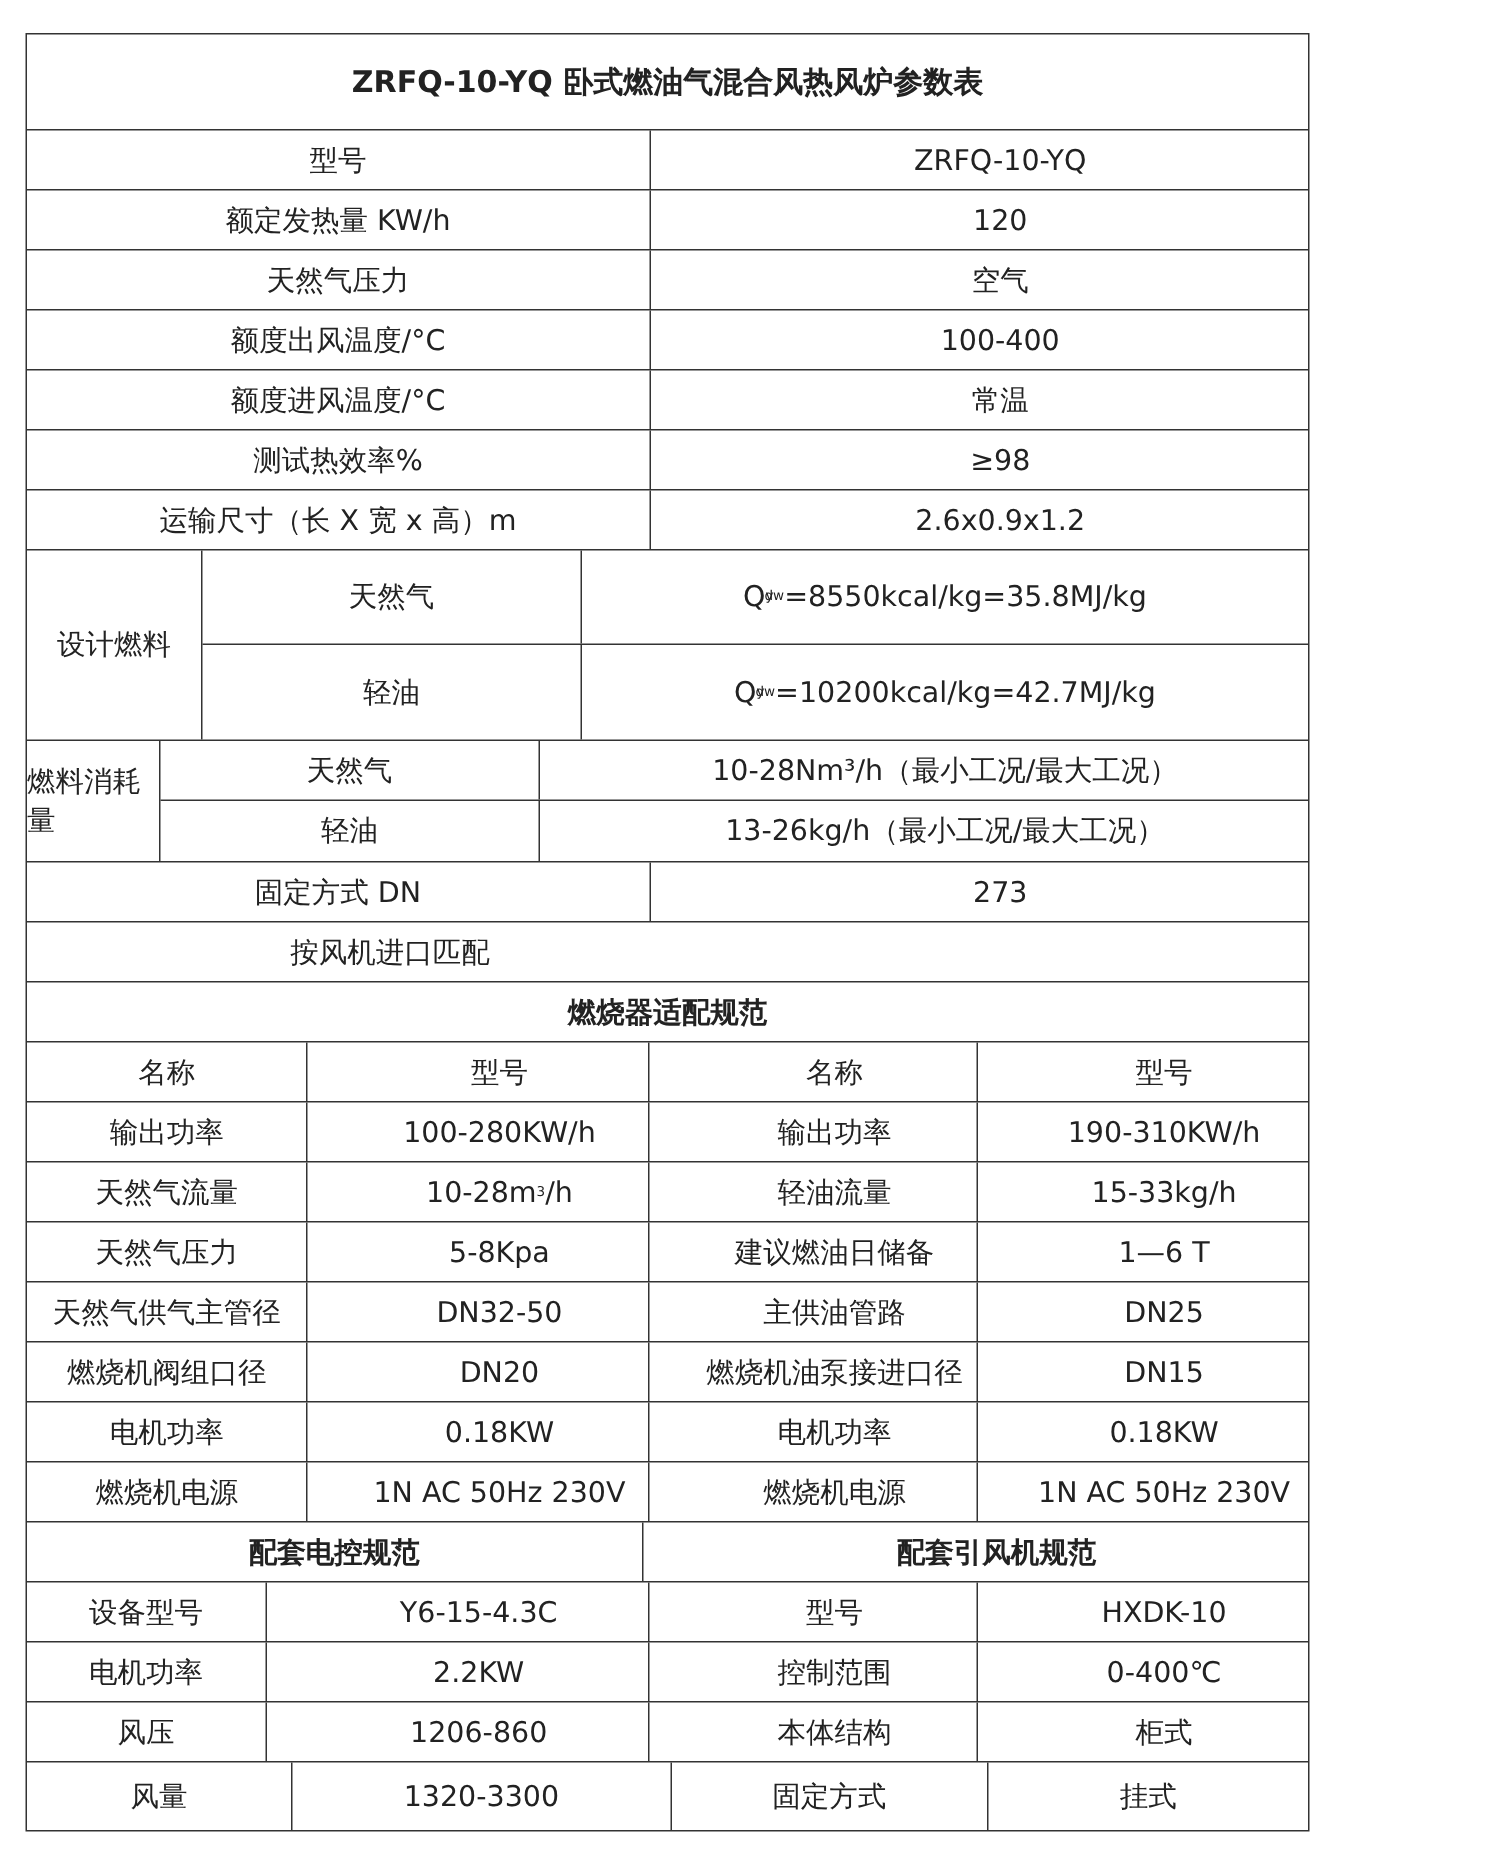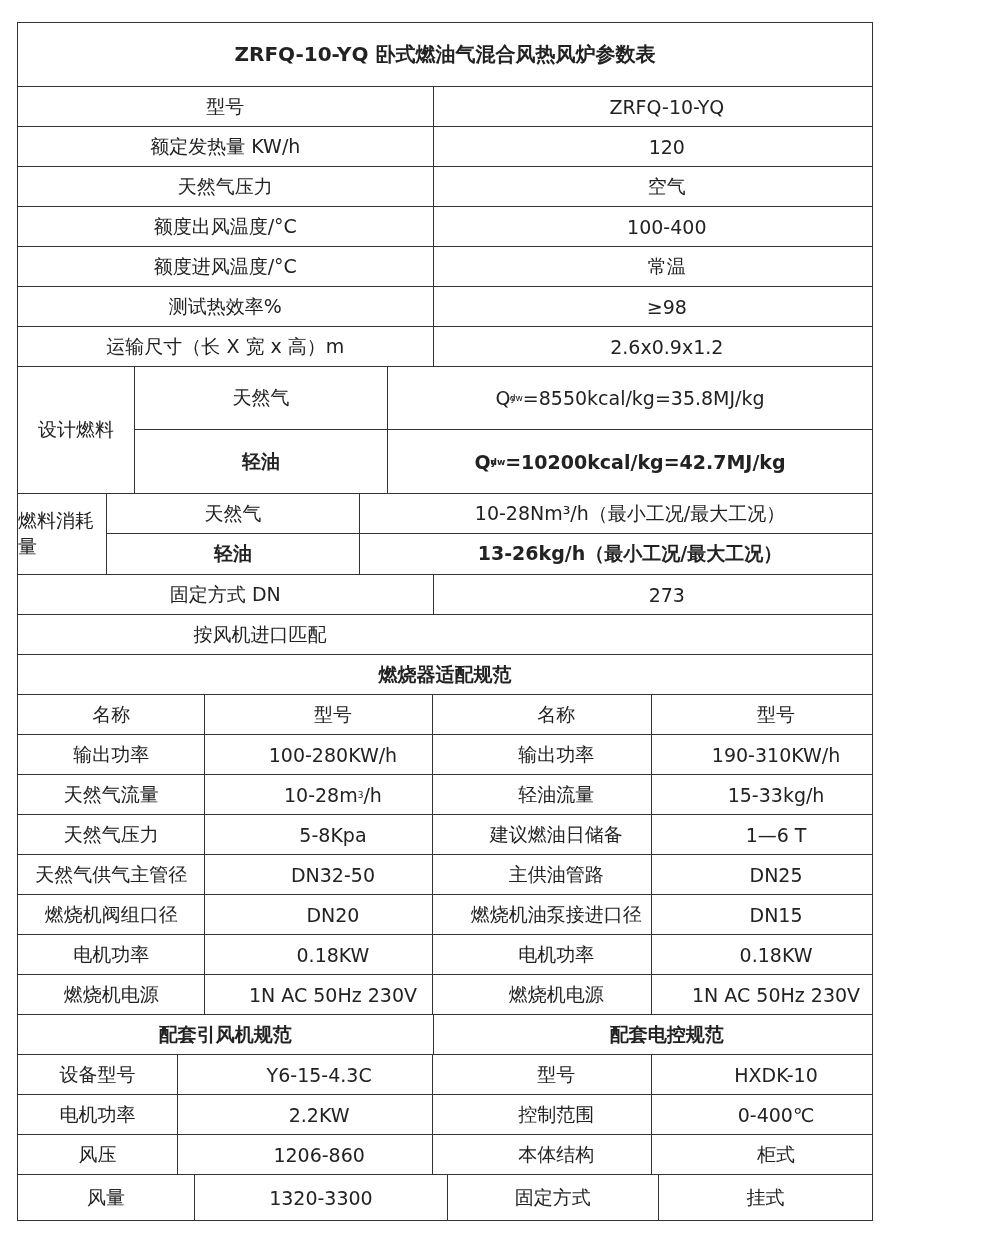--- a/index.html
+++ b/index.html
@@ -10,21 +10,21 @@
   .c{display:flex;align-items:center;justify-content:center;text-align:center;font-size:19px;border-right:1px solid #333;box-sizing:border-box;white-space:nowrap;}
   .c:last-child{border-right:none;}
   .title{height:63px;font-size:20px;font-weight:bold;width:100%;}
   .sec{font-weight:bold;}
   .r40{height:40px;gap:28px;}
   .w237{width:237px;}.w253{width:253px;}.w490{width:490px;}.w241{width:241px;}.w243{width:243px;}.w202{width:202px;}.w288{width:288px;}.w484{width:484px;}
   sup,sub{font-size:9px;}
   .grp{display:flex;border-bottom:1.5px solid #333;}
   .grp .lbl{width:237px;border-right:1px solid #333;display:flex;align-items:center;justify-content:center;font-size:19px;}
   .grp .sub{flex:1;display:flex;flex-direction:column;}
-  .grp .sub .row:last-child{border-bottom:none;font-weight:bold;}
+  .grp .sub .row:last-child{border-bottom:none;}
 </style>
 </head>
 <body>
 
 <div class="tbl">
   <div class="row">
     <div class="c title">ZRFQ-10-YQ 卧式燃油气混合风热风炉参数表</div>
   </div>
 
   <div class="row r40">
@@ -152,22 +152,22 @@
       <div class="c w243">0.18KW</div>
     </div>
   <div class="row r40">
       <div class="c w237">燃烧机电源</div>
       <div class="c w253">1N AC 50Hz 230V</div>
       <div class="c w241">燃烧机电源</div>
       <div class="c w243">1N AC 50Hz 230V</div>
     </div>
 
   <div class="row r40">
+    <div class="c sec w484">配套电控规范</div>
     <div class="c sec w490">配套引风机规范</div>
-    <div class="c sec w484">配套电控规范</div>
   </div>
   <div class="row r40">
       <div class="c w202">设备型号</div>
       <div class="c w288">Y6-15-4.3C</div>
       <div class="c w241">型号</div>
       <div class="c w243">HXDK-10</div>
     </div>
   <div class="row r40">
       <div class="c w202">电机功率</div>
       <div class="c w288">2.2KW</div>

